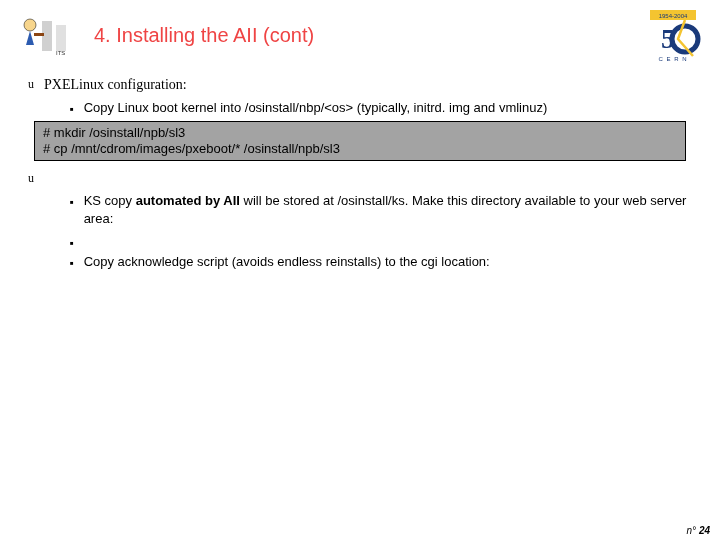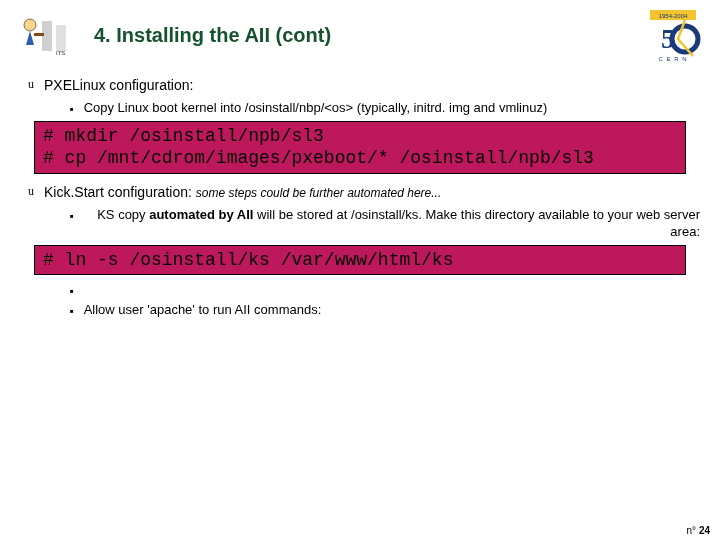--- a/index.html
+++ b/index.html
@@ -18,22 +18,22 @@
     padding: 8px 12px 0 12px;
     gap: 12px;
   }
   .logo-left {
     width: 70px;
     height: 50px;
     position: relative;
   }
   .title {
     font-size: 20px;
-    font-weight: bold;
-    color: #14532d;
+    font-weight: normal;
+    color: #ef4444;
     font-family: Verdana, sans-serif;
     flex: 1;
   }
   .logo-right {
     width: 70px;
     height: 55px;
     position: relative;
   }
   .content {
     padding: 4px 20px;
@@ -44,48 +44,49 @@
     display: flex;
     gap: 10px;
     margin: 10px 0 6px 8px;
   }
   .u-sym {
     font-family: "Times New Roman", serif;
     font-size: 12px;
   }
   .u-text {
     font-size: 14px;
+    font-family: Liberation Serif, serif;
   }
   .sub-bullet {
     display: flex;
     gap: 10px;
     margin: 6px 0 4px 50px;
     font-size: 13px;
     line-height: 1.35;
-    text-align: right;
   }
   .sub-sym {
     font-size: 6px;
     padding-top: 6px;
   }
   .codebox {
-    background: #be185d;
+    background: #a3a3a3;
     border: 1px solid #000;
-    font-family: Liberation Mono, monospace;
-    font-size: 18px;
+    font-family: Liberation Sans, sans-serif;
+    font-size: 13px;
     padding: 3px 8px;
     margin: 4px 14px 6px 14px;
     white-space: pre;
     line-height: 1.25;
   }
   .footer {
     position: absolute;
     right: 10px;
     bottom: 4px;
     font-size: 10px;
+    font-style: italic;
   }
   .italic { font-style: italic; }
 </style>
 </head>
 <body>
 
 <div class="header">
   <div class="logo-left">
     <svg viewBox="0 0 70 50" width="70" height="50">
       <rect x="30" y="10" width="10" height="30" fill="#d0d0d0"></rect>
@@ -119,44 +120,40 @@
   <div class="sub-bullet">
     <span class="sub-sym">■</span>
     <span>Copy Linux boot kernel into /osinstall/nbp/&lt;os&gt; (typically, initrd. img and vmlinuz)</span>
   </div>
 
   <div class="codebox"># mkdir /osinstall/npb/sl3
 # cp /mnt/cdrom/images/pxeboot/* /osinstall/npb/sl3</div>
 
   <div class="u-bullet">
     <span class="u-sym">u</span>
-    <span class="u-text">
-      <span>Kick.Start configuration: </span><span class="italic" style="font-size:12px;">some steps could be further automated here...</span>
-    </span>
   </div>
 
   <div class="sub-bullet">
     <span class="sub-sym">■</span>
     <span>
       <span>KS copy </span><b>automated by AII</b><span> will be stored at /osinstall/ks. Make this directory available to your web server area:</span>
     </span>
   </div>
 
-  <div class="codebox"># ln -s /osinstall/ks /var/www/html/ks</div>
 
   <div class="sub-bullet">
     <span class="sub-sym">■</span>
   </div>
 
 
+  <div class="sub-bullet">
+    <span class="sub-sym">■</span>
+    <span>Copy acknowledge script (avoids endless reinstalls) to the cgi location:</span>
+  </div>
 
 
-  <div class="sub-bullet">
-    <span class="sub-sym">■</span>
-    <span>Allow user 'apache' to run AII commands:</span>
-  </div>
 
 
 </div>
 
 <div class="footer">
   <span>n°</span> <b>24</b>
 </div>
 
 </body></html>

